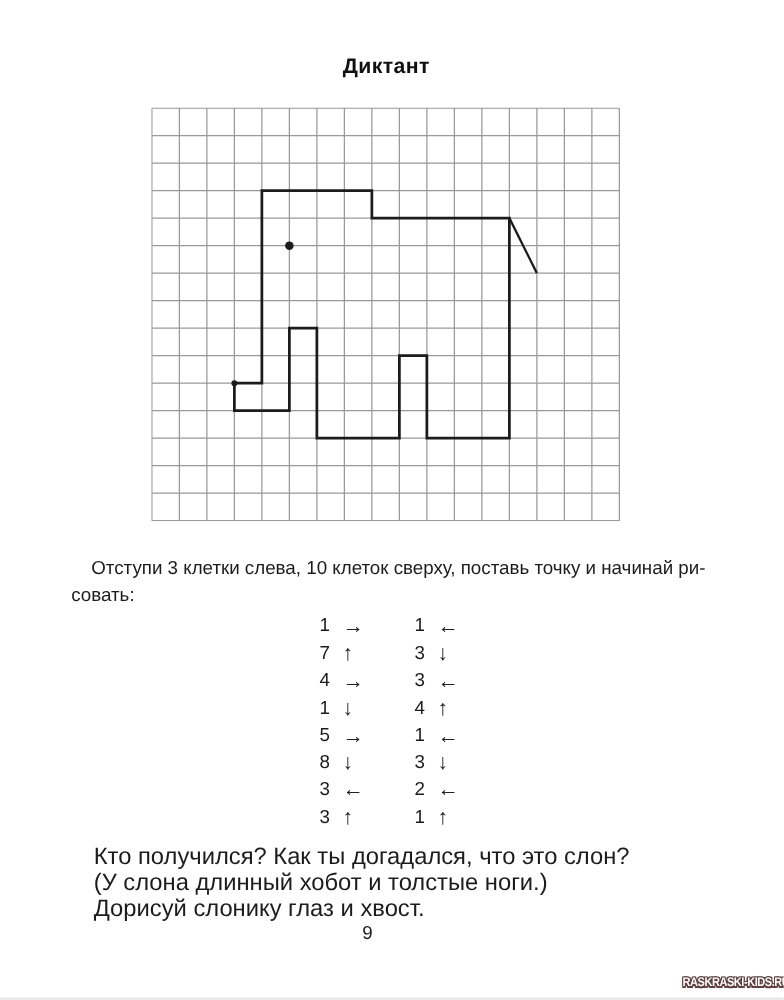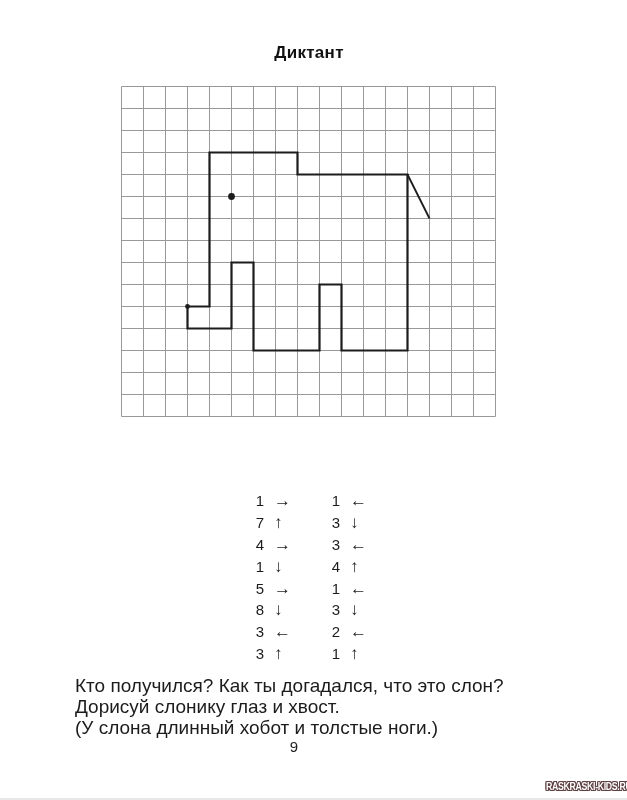--- a/index.html
+++ b/index.html
@@ -114,20 +114,24 @@
   <div class="grid-wrap">
     <svg xmlns="http://www.w3.org/2000/svg" width="375" height="331" viewBox="0 0 375 331">
         <path d="M0.5 0.5V330.5M22.5 0.5V330.5M44.5 0.5V330.5M66.5 0.5V330.5M88.5 0.5V330.5M110.5 0.5V330.5M132.5 0.5V330.5M154.5 0.5V330.5M176.5 0.5V330.5M198.5 0.5V330.5M220.5 0.5V330.5M242.5 0.5V330.5M264.5 0.5V330.5M286.5 0.5V330.5M308.5 0.5V330.5M330.5 0.5V330.5M352.5 0.5V330.5M374.5 0.5V330.5M0.5 0.5H374.5M0.5 22.5H374.5M0.5 44.5H374.5M0.5 66.5H374.5M0.5 88.5H374.5M0.5 110.5H374.5M0.5 132.5H374.5M0.5 154.5H374.5M0.5 176.5H374.5M0.5 198.5H374.5M0.5 220.5H374.5M0.5 242.5H374.5M0.5 264.5H374.5M0.5 286.5H374.5M0.5 308.5H374.5M0.5 330.5H374.5" stroke="#999999" stroke-width="1" fill="none"></path>
         <polygon points="66.5,220.5 88.5,220.5 88.5,66.5 176.5,66.5 176.5,88.5 286.5,88.5 286.5,264.5 220.5,264.5 220.5,198.5 198.5,198.5 198.5,264.5 132.5,264.5 132.5,176.5 110.5,176.5 110.5,242.5 66.5,242.5" stroke="#1c1c1c" stroke-width="2.2" fill="none" stroke-linejoin="miter"></polygon>
         <line x1="286.5" y1="88.5" x2="308.5" y2="132.5" stroke="#1c1c1c" stroke-width="1.8"></line>
         <circle cx="110.5" cy="110.5" r="3.4" fill="#1c1c1c"></circle>
         <circle cx="66.5" cy="220.5" r="2.4" fill="#1c1c1c"></circle>
       </svg>
   </div>
 
+  <div class="instruction">
+    <div class="line indent">Отступи 3 клетки слева, 10 клеток сверху, поставь точку и начинай ри-</div>
+    <div class="line">совать:</div>
+  </div>
 
   <div class="dictation">
     <div class="dict-col left">
         <div class="dict-row">
           <span class="dict-num">1</span>
           <span class="dict-arrow">→</span>
         </div>
         <div class="dict-row">
           <span class="dict-num">7</span>
           <span class="dict-arrow">↑</span>
@@ -188,22 +192,22 @@
         </div>
         <div class="dict-row">
           <span class="dict-num">1</span>
           <span class="dict-arrow">↑</span>
         </div>
       </div>
   </div>
 
   <div class="questions">
     <div class="line">Кто получился? Как ты догадался, что это слон?</div>
+    <div class="line">(У слона длинный хобот и толстые ноги.)</div>
     <div class="line">Дорисуй слонику глаз и хвост.</div>
-    <div class="line">(У слона длинный хобот и толстые ноги.)</div>
   </div>
 
   <div class="page-number">9</div>
 
   <div class="watermark">RASKRASKI-KIDS.RU</div>
 
   <div class="page-edge"></div>
 
 </div>
 

